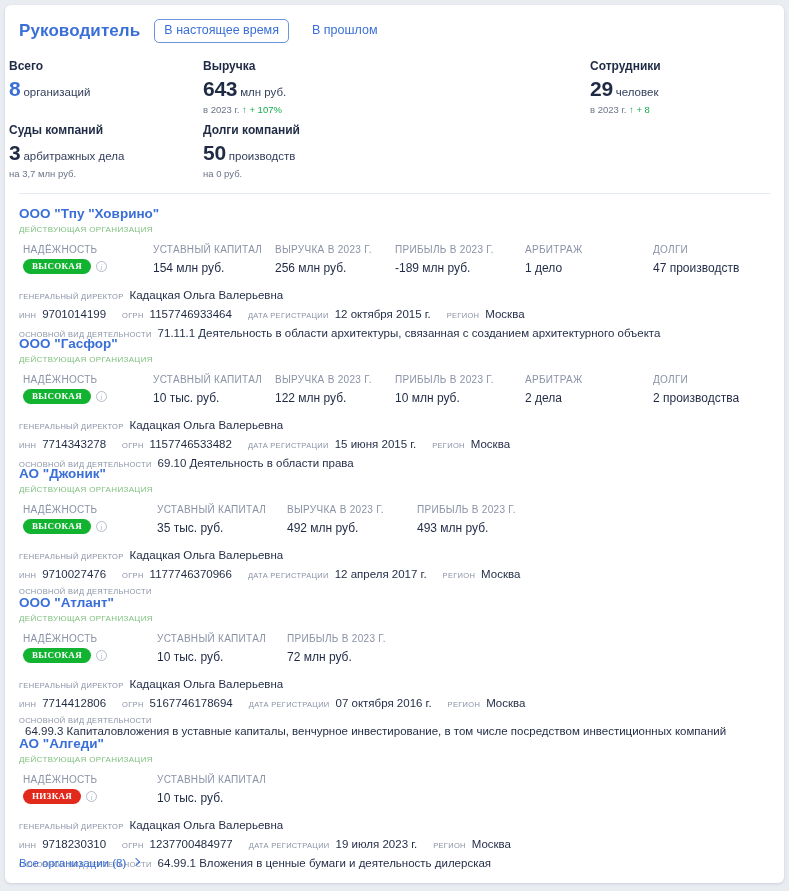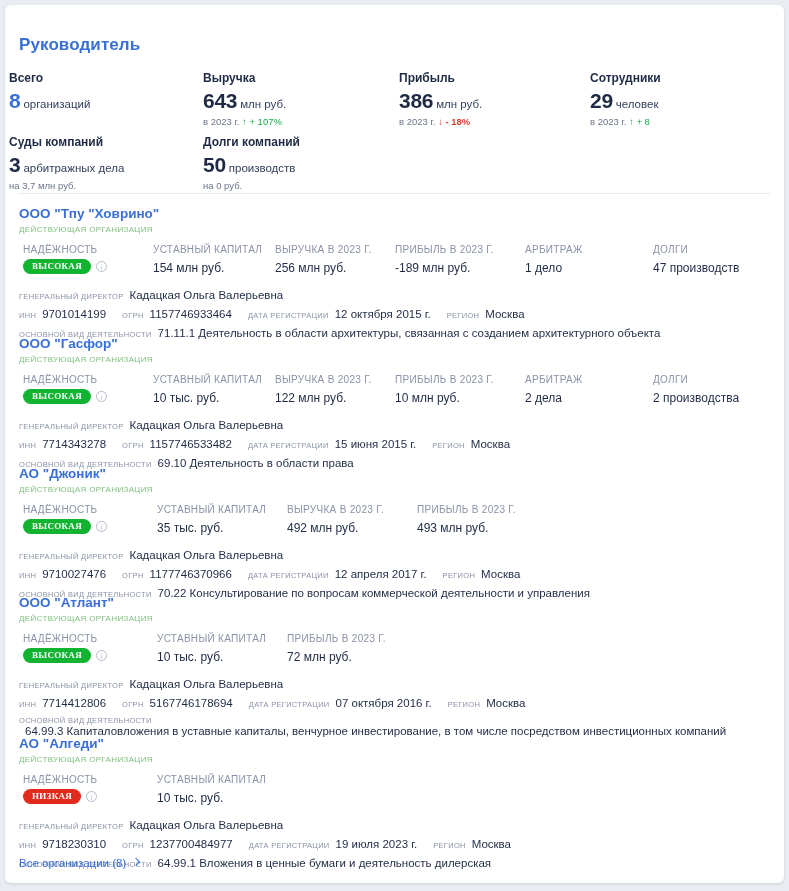--- a/index.html
+++ b/index.html
@@ -26,21 +26,21 @@
     background: #ffffff;
     border-radius: 6px;
     box-shadow: 0 1px 3px rgba(20,30,60,0.13);
     box-sizing: border-box;
   }
 
   
   .hdr {
     display: flex;
     align-items: center;
-    padding: 30px 0 0 14px;
+    padding: 14px 0 0 14px;
     gap: 14px;
   }
   .hdr-title {
     font-size: 17px;
     font-weight: bold;
     color: #3a6fd8;
     letter-spacing: 0.1px;
   }
   .tabs { display: flex; align-items: center; gap: 13px; }
   .tab {
@@ -211,20 +211,24 @@
   }
 </style>
 </head>
 <body>
 
 <div class="page">
   <div class="card">
 
     <div class="hdr">
       <div class="hdr-title">Руководитель</div>
+      <div class="tabs">
+        <div class="tab active">В настоящее время</div>
+        <div class="tab">В прошлом</div>
+      </div>
     </div>
 
     <div class="stats">
 
       <div class="stat" style="left:4px;top:0;">
         <div class="stat-label">Всего</div>
         <div class="stat-main">
           <span class="stat-num blue">8</span><span class="stat-unit">организаций</span>
         </div>
       </div>
@@ -233,30 +237,20 @@
         <div class="stat-label">Выручка</div>
         <div class="stat-main">
           <span class="stat-num">643</span><span class="stat-unit">млн руб.</span>
         </div>
         <div class="stat-sub">
           <span>в 2023 г.</span>
           <span class="up">↑ + 107%</span>
         </div>
       </div>
 
-      <div class="stat" style="left:394px;top:0;">
-        <div class="stat-label">Прибыль</div>
-        <div class="stat-main">
-          <span class="stat-num">386</span><span class="stat-unit">млн руб.</span>
-        </div>
-        <div class="stat-sub">
-          <span>в 2023 г.</span>
-          <span class="down">↓ - 18%</span>
-        </div>
-      </div>
 
       <div class="stat" style="left:585px;top:0;">
         <div class="stat-label">Сотрудники</div>
         <div class="stat-main">
           <span class="stat-num">29</span><span class="stat-unit">человек</span>
         </div>
         <div class="stat-sub">
           <span>в 2023 г.</span>
           <span class="up">↑ + 8</span>
         </div>
@@ -419,21 +413,20 @@
         <span class="dv">9710027476</span>
         <span class="dl">ОГРН</span>
         <span class="dv">1177746370966</span>
         <span class="dl">Дата регистрации</span>
         <span class="dv">12 апреля 2017 г.</span>
         <span class="dl">Регион</span>
         <span class="dv last">Москва</span>
       </div>
       <div class="detail-row">
         <span class="dl">Основной вид деятельности</span>
-        <span class="dv wrap">70.22 Консультирование по вопросам коммерческой деятельности и управления</span>
       </div>
     </div>
 
     <div class="org" style="top:590px;">
       <div class="org-name">ООО "Атлант"</div>
       <div class="org-status">Действующая организация</div>
       <div class="metrics">
         <div class="metric" style="left:4px;">
           <div class="metric-label">Надёжность</div>
           <div class="badge-row">

